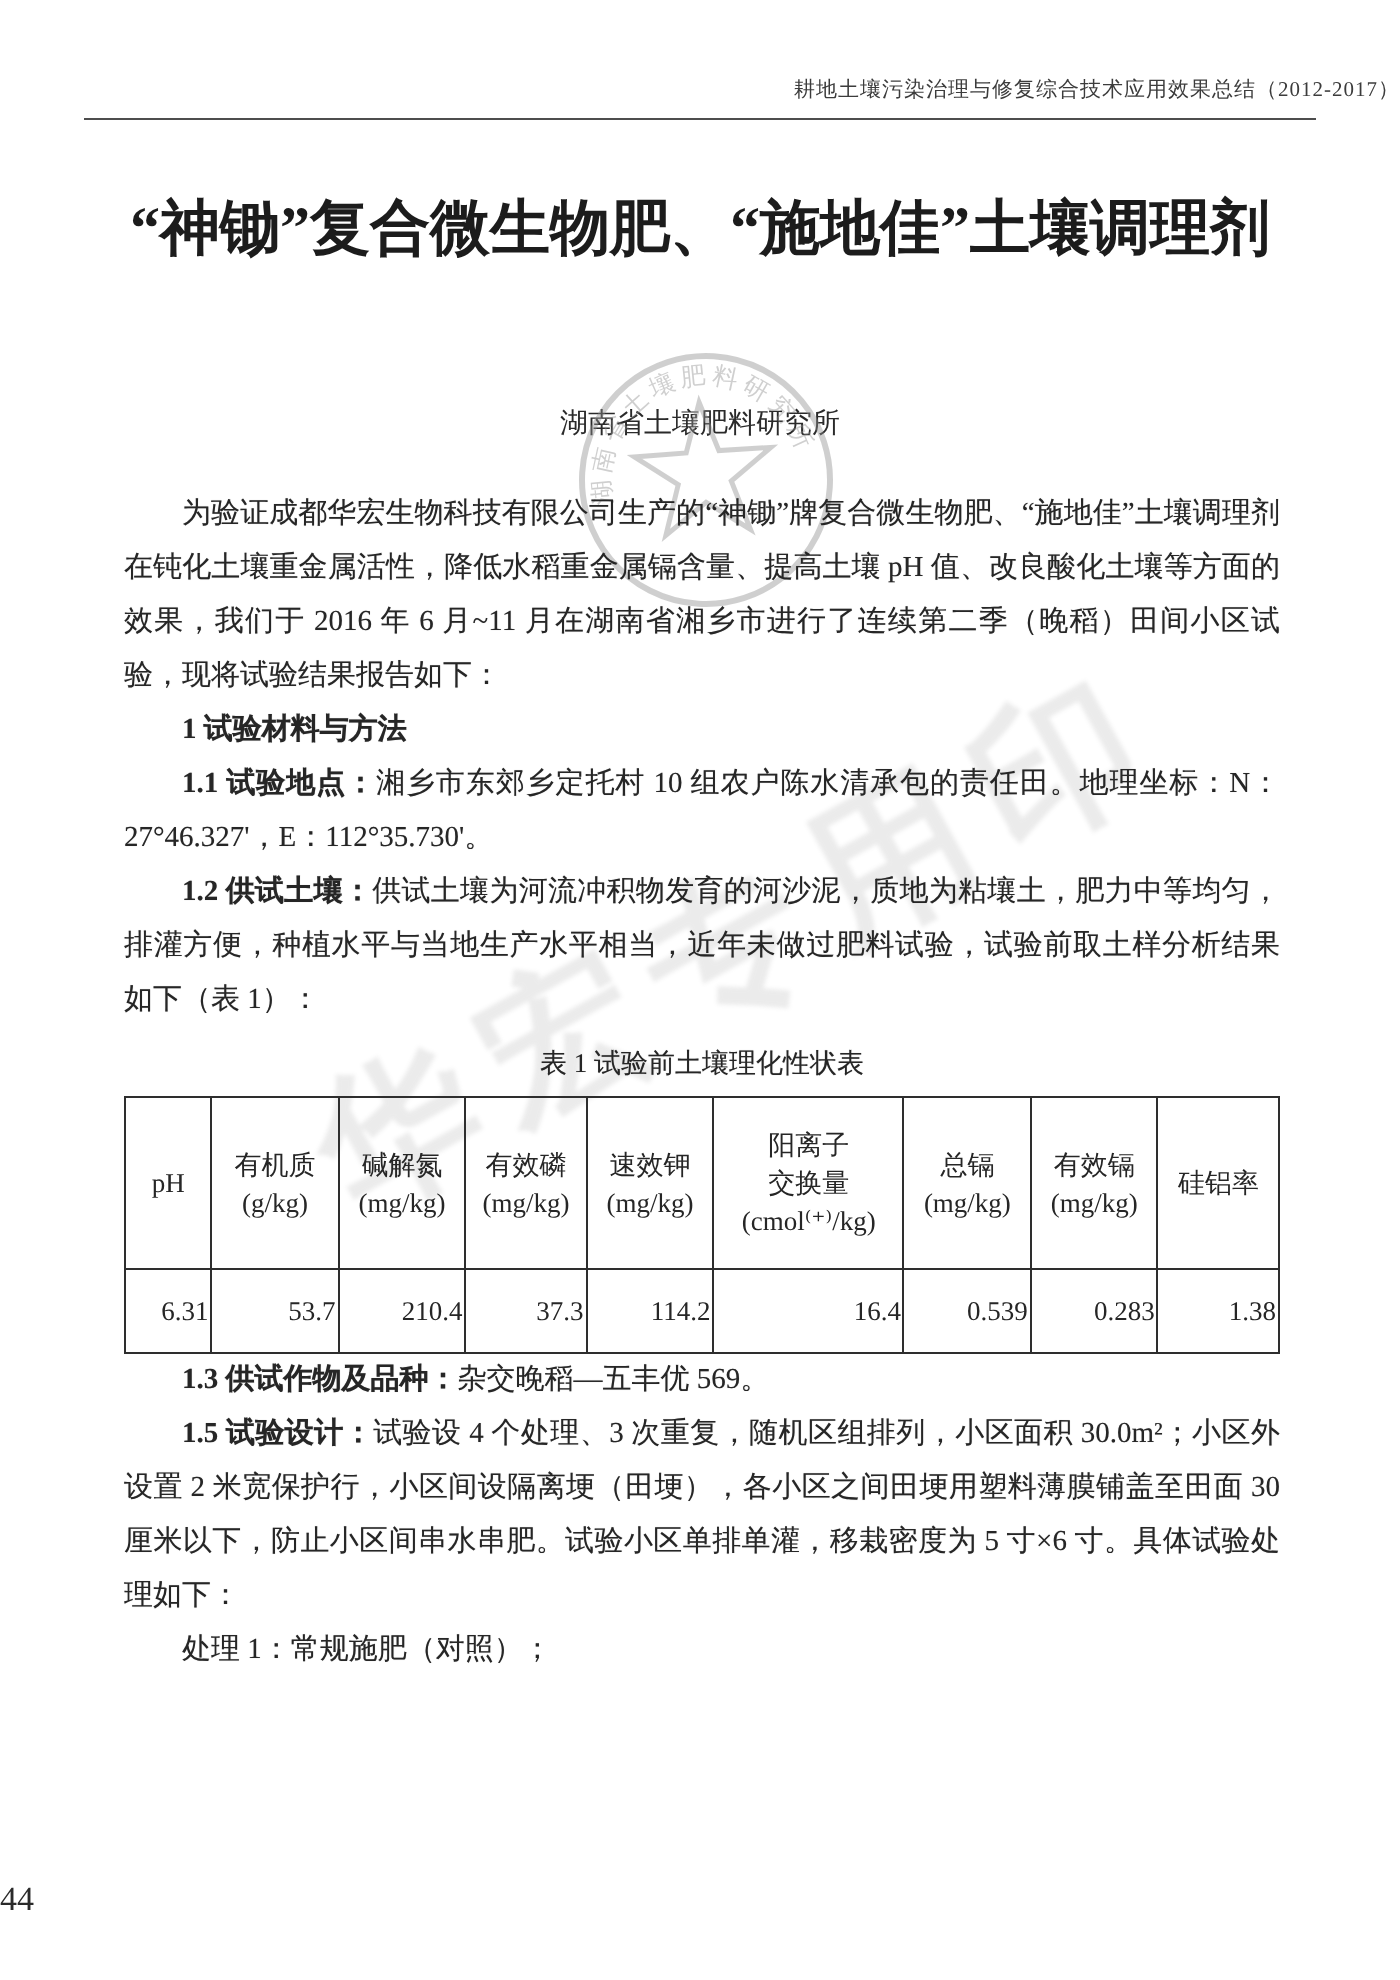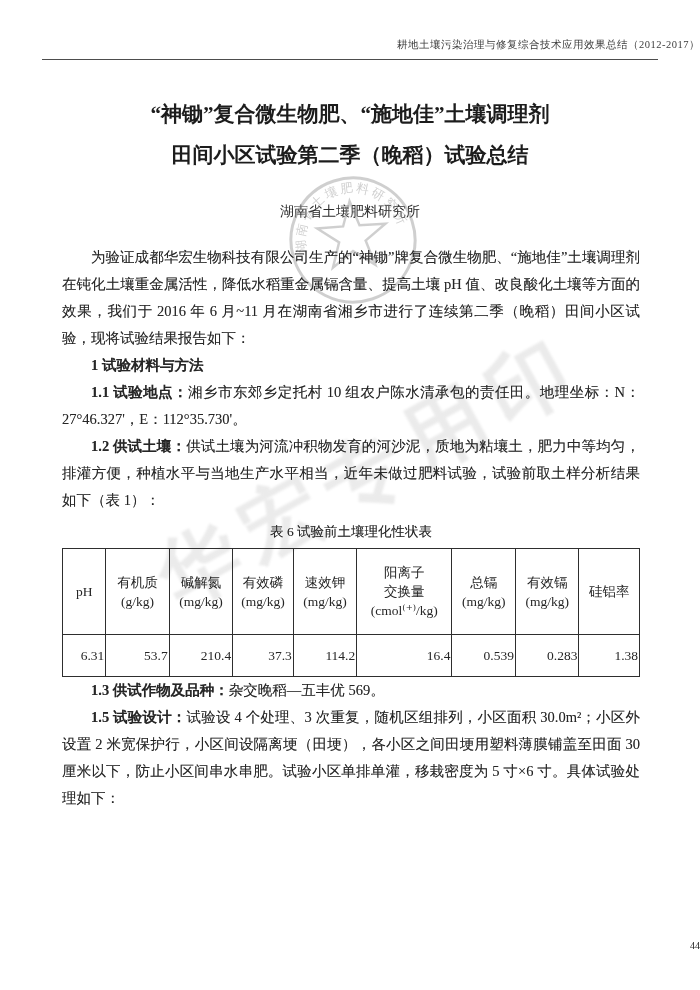--- a/index.html
+++ b/index.html
@@ -17,21 +17,21 @@
     position:absolute; top:38px; left:0; right:0;
     text-align:right; font-size:10.5px; letter-spacing:.5px; color:#3c3c3c;
   }
   .header-rule {
     position:absolute; top:59px; left:42px; width:616px; height:0;
     border-top:1.2px solid #4d4d4d;
   }
 
   .doc-title {
     position:absolute; top:94px; left:30px; right:30px;
-    text-align:center; font-weight:bold; font-size:21px; line-height:41px; color:#1c1c1c;
+    text-align:center; font-weight:bold; font-size:30px; line-height:41px; color:#1c1c1c;
   }
 
   .author {
     position:absolute; top:203px; left:0; right:0;
     text-align:center; font-size:14px; color:#2a2a2a;
   }
 
   .seal {
     position:absolute; left:283px; top:170px;
     pointer-events:none;
@@ -64,34 +64,33 @@
   }
   table.soil-table th, table.soil-table td {
     border:1px solid #2e2e2e; vertical-align:middle;
     font-weight:normal; padding:2px 1px;
   }
   table.soil-table th { height:86px; line-height:19px; white-space:pre-line; }
   table.soil-table td { height:42px;text-align:right; }
 
   .page-number {
     position:absolute; top:940px; left:0; right:0;
-    text-align:right; font-size:10px; color:#2a2a2a;
+    text-align:left; font-size:17px; color:#2a2a2a;
   }
 </style>
 </head>
 <body>
 
 <div class="page">
 
   <div class="running-header">耕地土壤污染治理与修复综合技术应用效果总结（2012-2017）</div>
   <div class="header-rule"></div>
 
   <div class="doc-title">
     <div>“神锄”复合微生物肥、“施地佳”土壤调理剂</div>
-    <div>田间小区试验第二季（晚稻）试验总结</div>
   </div>
 
   <div class="author">湖南省土壤肥料研究所</div>
 
   <svg class="seal" width="140" height="140" viewBox="0 0 140 140" aria-hidden="true">
     <g opacity="0.42" transform="rotate(-18 70 70)">
       <circle cx="70" cy="70" r="62" fill="none" stroke="#8f8f8f" stroke-width="3"></circle>
       <path id="sealArc" d="M 22 70 A 48 48 0 0 1 118 70" fill="none"></path>
       <text font-size="12.5" fill="#8f8f8f" letter-spacing="2.5" font-family="&quot;Liberation Serif&quot;,serif">
         <textPath href="#sealArc" startOffset="2%">湖南省土壤肥料研究所</textPath>
@@ -105,21 +104,21 @@
   <div class="content">
 
     <p class="para"><span>为验证成都华宏生物科技有限公司生产的“神锄”牌复合微生物肥、“施地佳”土壤调理剂在钝化土壤重金属活性，降低水稻重金属镉含量、提高土壤 pH 值、改良酸化土壤等方面的效果，我们于 2016 年 6 月~11 月在湖南省湘乡市进行了连续第二季（晚稻）田间小区试验，现将试验结果报告如下：</span></p>
 
     <p class="para"><b>1 试验材料与方法</b></p>
 
     <p class="para"><b>1.1 试验地点：</b><span>湘乡市东郊乡定托村 10 组农户陈水清承包的责任田。地理坐标：N：27°46.327'，E：112°35.730'。</span></p>
 
     <p class="para"><b>1.2 供试土壤：</b><span>供试土壤为河流冲积物发育的河沙泥，质地为粘壤土，肥力中等均匀，排灌方便，种植水平与当地生产水平相当，近年未做过肥料试验，试验前取土样分析结果如下（表 1）：</span></p>
 
-    <div class="tbl-caption">表 6  试验前土壤理化性状表</div>
+    <div class="tbl-caption">表 1  试验前土壤理化性状表</div>
 
     <table class="soil-table">
       <colgroup>
         <col style="width:7.5%">
           <col style="width:11%">
           <col style="width:11%">
         <col style="width:10.5%">
           <col style="width:11%">
           <col style="width:16.5%">
         <col style="width:11%">
@@ -158,18 +157,19 @@
           <td>1.38</td>
         </tr>
       </tbody>
     </table>
 
     <p class="para"><b>1.3 供试作物及品种：</b><span>杂交晚稻—五丰优 569。</span></p>
 
 
     <p class="para"><b>1.5 试验设计：</b><span>试验设 4 个处理、3 次重复，随机区组排列，小区面积 30.0m²；小区外设置 2 米宽保护行，小区间设隔离埂（田埂），各小区之间田埂用塑料薄膜铺盖至田面 30 厘米以下，防止小区间串水串肥。试验小区单排单灌，移栽密度为 5 寸×6 寸。具体试验处理如下：</span></p>
 
+    <p class="para"><span>处理 1：常规施肥（对照）；</span></p>
 
   </div>
 
   <div class="page-number">44</div>
 
 </div>
 
 </body></html>

